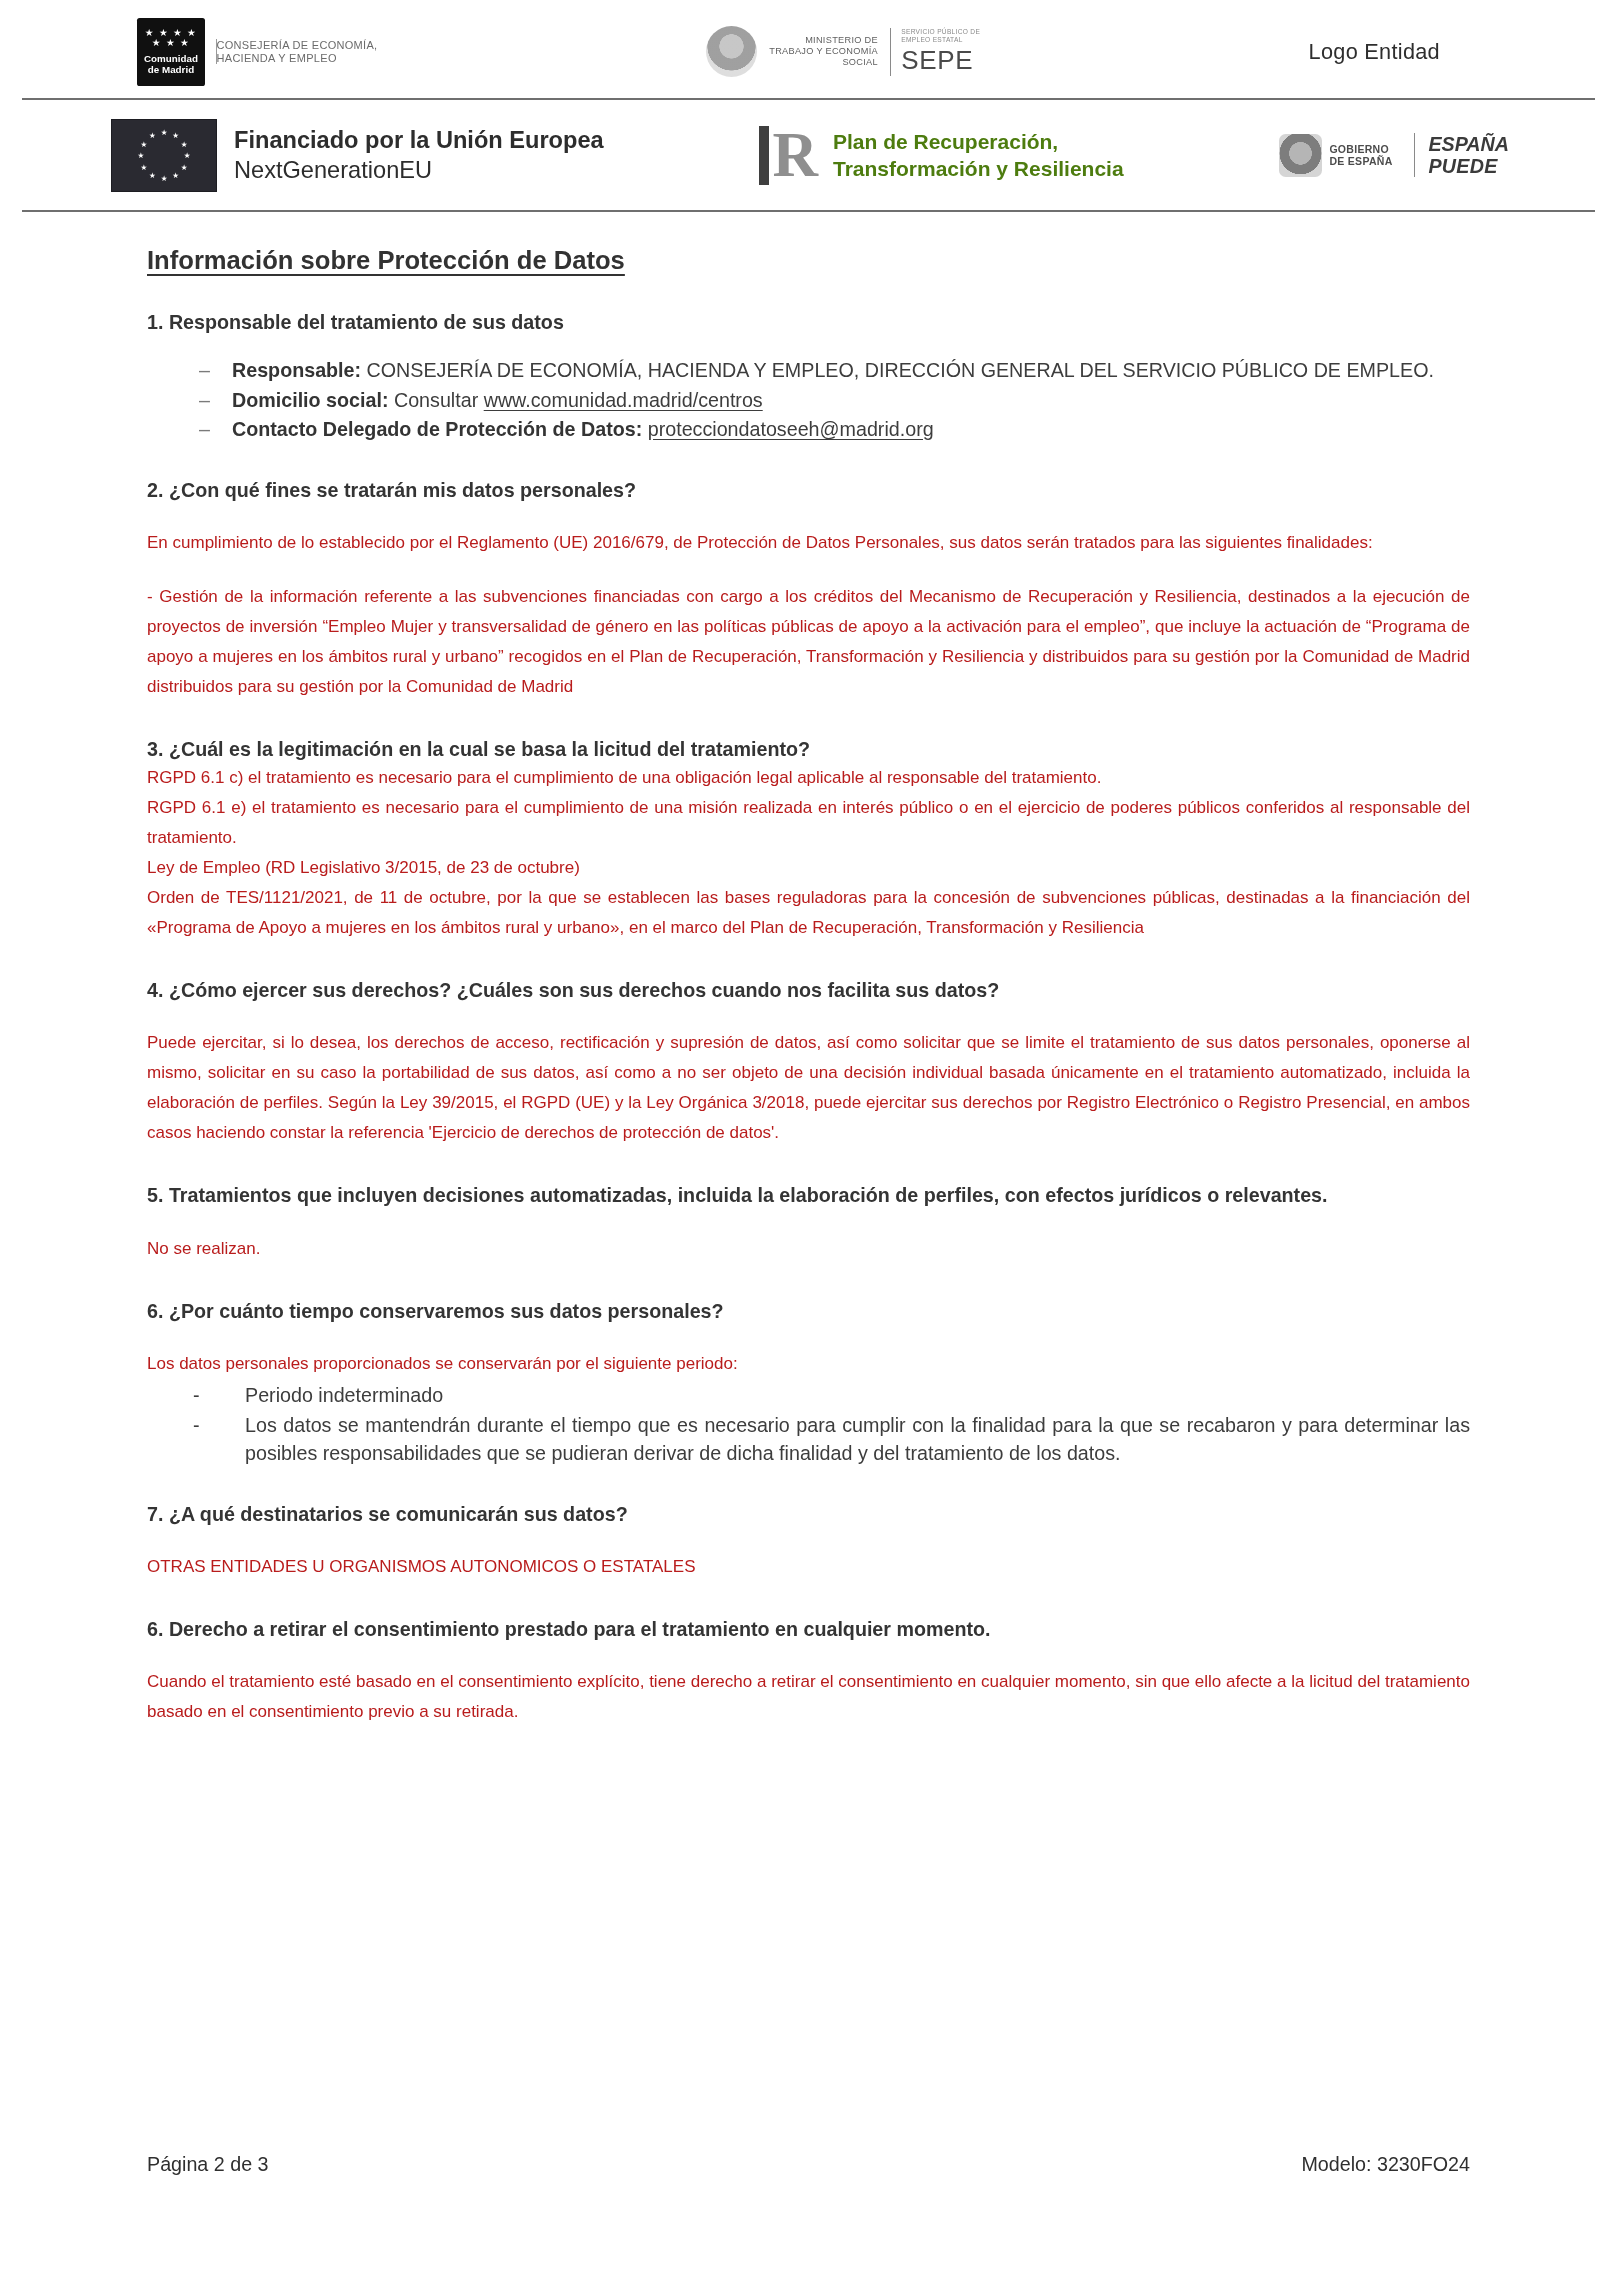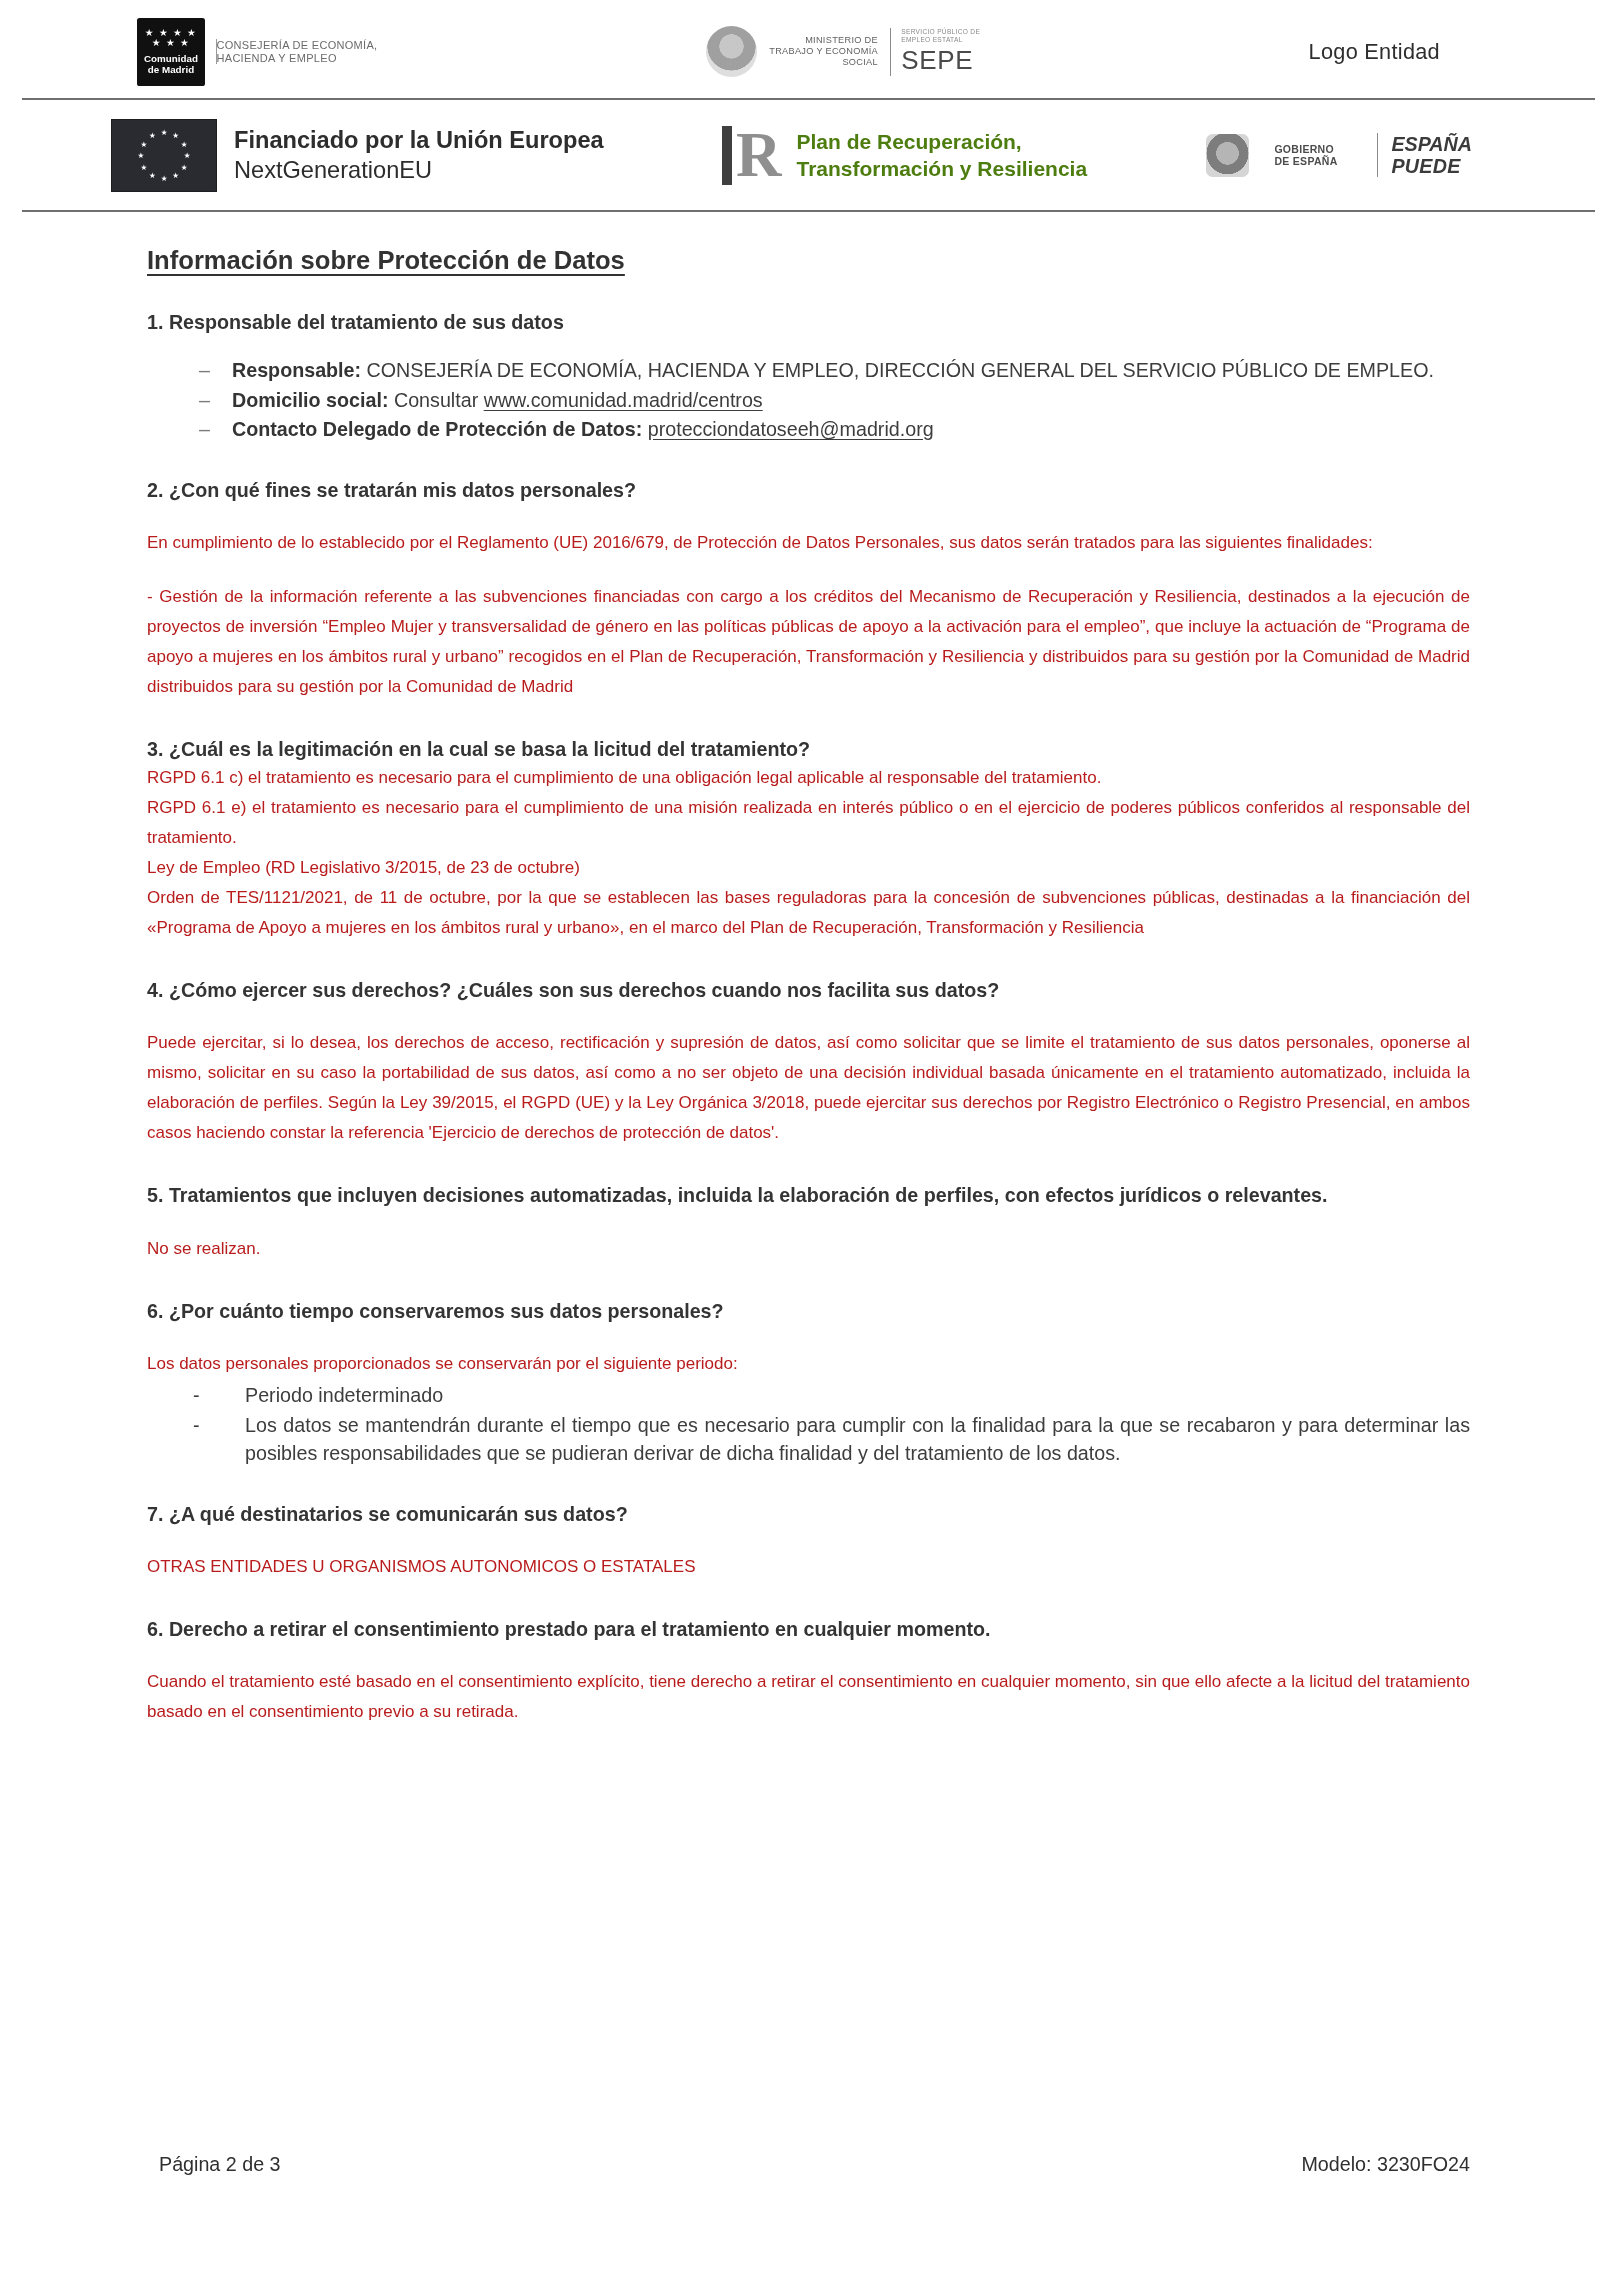--- a/index.html
+++ b/index.html
@@ -64,21 +64,21 @@
   .eu-text .l1 { font-weight:bold; }
 
   .prtr-wrap { display:flex; align-items:center; margin-left:auto; margin-right:auto; }
   .prtr-logo {
     font-size:63px; font-weight:bold; color:#8f8f8f; line-height:59px;
     border-left:10.5px solid #3f3f3f; padding-left:3.9px;
     font-family:"Liberation Serif", serif;
   }
   .prtr-text { margin-left:15px; font-size:21px; line-height:27px; font-weight:bold; color:#4d7c0f; }
 
-  .gob-wrap { display:flex; align-items:center; margin-right:106px;gap:18px; }
+  .gob-wrap { display:flex; align-items:center; margin-right:69px; }
   .gob-emblem {
     width:43px; height:43px; border-radius:6.6px;
     background:radial-gradient(circle at 50% 45%, #b5b5b5 0 35%, #7d7d7d 36% 65%, #d5d5d5 66%);
     flex:0 0 auto;
   }
   .gob-text { font-size:10.5px; font-weight:bold; color:#4c4c4c; width:72px; margin-left:7.9px; line-height:12.5px; letter-spacing:0.3px; }
   .espana-puede {
     border-left:1.3px solid #8a8a8a; margin-left:13px; padding-left:13px;
     font-style:italic; font-weight:bold; color:#3b3b3b;
     font-size:19.7px; line-height:22px;
@@ -110,21 +110,21 @@
   .li .marker { flex:0 0 33px; margin-left:52px; color:#7a7a7a; }
   .li .txt { flex:1; text-align:justify; }
   .li .txt strong { color:#343434; }
   .doc-link { color:#3d3d3d; text-decoration:underline; text-underline-offset:2.6px; cursor:pointer; }
 
   .hyph-list { margin:2.6px 0 0 0; }
   .hyph-list .li .marker { flex:0 0 52px; margin-left:46px; color:#3d3d3d; }
 
   
   .footer {
-    position:absolute; left:159px; right:147px; top:2153px;
+    position:absolute; left:147px; right:147px; top:2153px;
     display:flex; justify-content:space-between;
     font-size:19.7px; color:#2f2f2f;
   }
 </style>
 </head>
 <body>
 
 <div class="page">
 
   <div class="band1">

